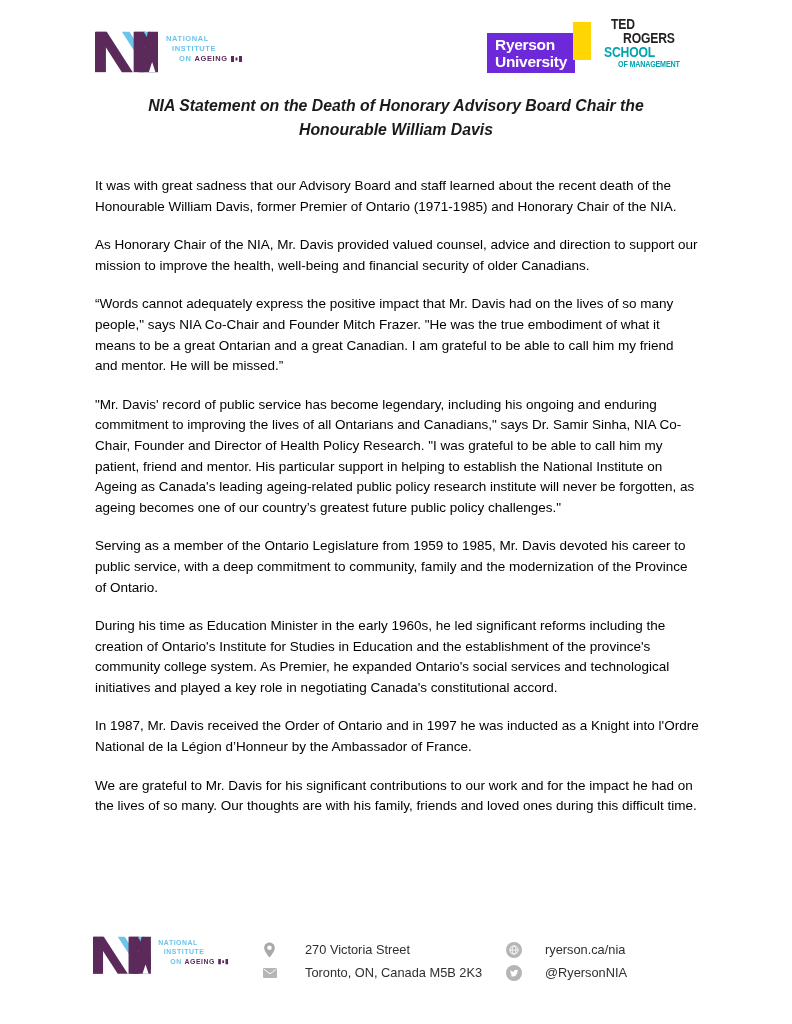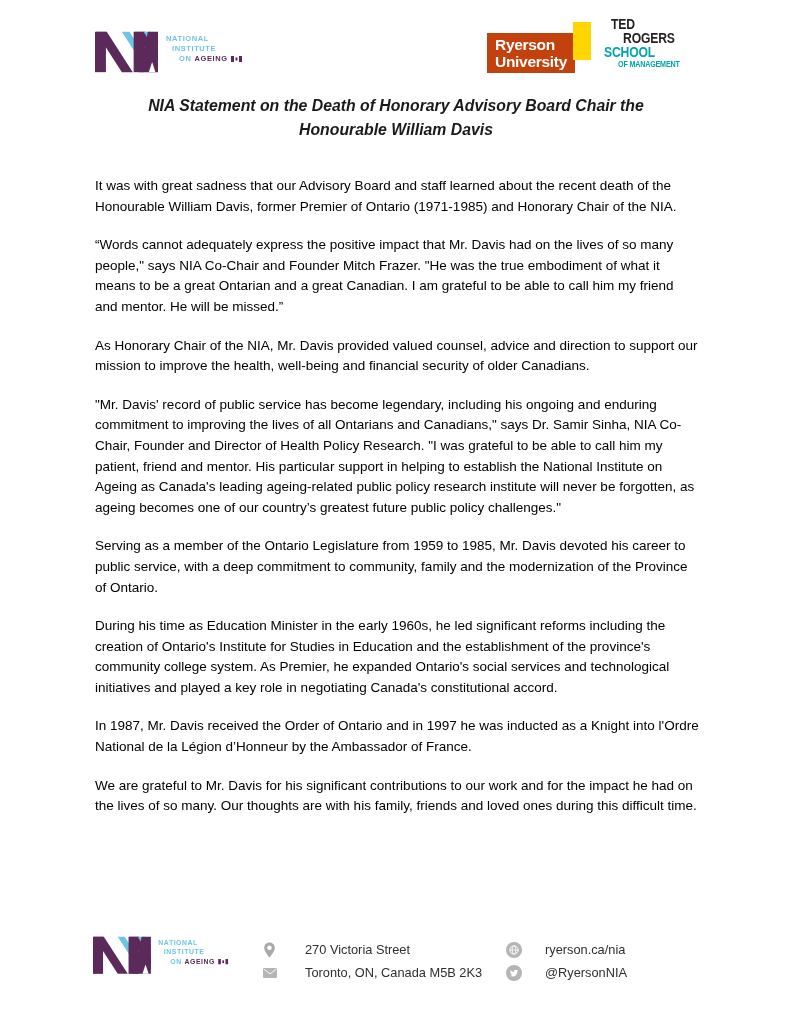--- a/index.html
+++ b/index.html
@@ -15,21 +15,21 @@
   
   .hdr-nia{position:absolute;left:95px;top:31px;display:flex;align-items:flex-start;}
   .nia-mark{display:block;}
   .nia-text{margin-left:8px;margin-top:3px;font-size:7.5px;letter-spacing:.6px;line-height:10px;color:#6cc5e8;font-weight:700;}
   .nia-text .l2{margin-left:6px;}
   .nia-text .l3{margin-left:13px;display:flex;align-items:center;}
   .nia-ageing{color:#5b2a5b;font-weight:800;margin-left:3px;}
   .nia-flag{margin-left:3px;display:inline-block;}
 
   .hdr-ryerson{position:absolute;left:487px;top:22px;width:104px;height:52px;}
-  .ry-blue{position:absolute;left:0;top:11px;width:88px;height:40px;background:#c2410c;color:#fff;
+  .ry-blue{position:absolute;left:0;top:11px;width:88px;height:40px;background:#6d28d9;color:#fff;
     font-weight:700;font-size:15.5px;line-height:16.5px;padding:4px 0 0 8px;box-sizing:border-box;letter-spacing:-.3px;}
   .ry-yellow{position:absolute;left:86px;top:0;width:18px;height:38px;background:#ffd502;}
 
   .hdr-ted{position:absolute;left:604px;top:17px;width:120px;font-weight:700;color:#231f20;line-height:14px;}
   .ted-line{transform:scaleX(.84);transform-origin:left;white-space:nowrap;font-size:14.5px;letter-spacing:-.2px;}
   .ted-l1{margin-left:7px;}
   .ted-l2{margin-left:19px;}
   .ted-l3{color:#00a4b0;margin-left:0;}
   .ted-l4{color:#00a4b0;font-size:8.5px;margin-left:14px;line-height:10px;}
 
@@ -102,22 +102,22 @@
     <div class="ted-line ted-l3">SCHOOL</div>
     <div class="ted-line ted-l4">OF MANAGEMENT</div>
   </div>
 
   <div class="doc-title">
     <span class="doc-title-inner">NIA Statement on the Death of Honorary Advisory Board Chair the Honourable William Davis</span>
   </div>
 
   <div class="body-text">
     <p>It was with great sadness that our Advisory Board and staff learned about the recent death of the Honourable William Davis, former Premier of Ontario (1971-1985) and Honorary Chair of the NIA.</p>
+    <p>As Honorary Chair of the NIA, Mr. Davis provided valued counsel, advice and direction to support our mission to improve the health, well-being and financial security of older Canadians.</p>
     <p>“Words cannot adequately express the positive impact that Mr. Davis had on the lives of so many people," says NIA Co-Chair and Founder Mitch Frazer. "He was the true embodiment of what it means to be a great Ontarian and a great Canadian. I am grateful to be able to call him my friend and mentor. He will be missed.”</p>
-    <p>As Honorary Chair of the NIA, Mr. Davis provided valued counsel, advice and direction to support our mission to improve the health, well-being and financial security of older Canadians.</p>
     <p>"Mr. Davis' record of public service has become legendary, including his ongoing and enduring commitment to improving the lives of all Ontarians and Canadians," says Dr. Samir Sinha, NIA Co-Chair, Founder and Director of Health Policy Research. "I was grateful to be able to call him my patient, friend and mentor. His particular support in helping to establish the National Institute on Ageing as Canada's leading ageing-related public policy research institute will never be forgotten, as ageing becomes one of our country’s greatest future public policy challenges."</p>
     <p>Serving as a member of the Ontario Legislature from 1959 to 1985, Mr. Davis devoted his career to public service, with a deep commitment to community, family and the modernization of the Province of Ontario.</p>
     <p>During his time as Education Minister in the early 1960s, he led significant reforms including the creation of Ontario's Institute for Studies in Education and the establishment of the province's community college system. As Premier, he expanded Ontario's social services and technological initiatives and played a key role in negotiating Canada's constitutional accord.</p>
     <p>In 1987, Mr. Davis received the Order of Ontario and in 1997 he was inducted as a Knight into l'Ordre National de la Légion d’Honneur by the Ambassador of France.</p>
     <p>We are grateful to Mr. Davis for his significant contributions to our work and for the impact he had on the lives of so many. Our thoughts are with his family, friends and loved ones during this difficult time.</p>
   </div>
 
   <div class="footer">
 
     <div class="ftr-nia">

